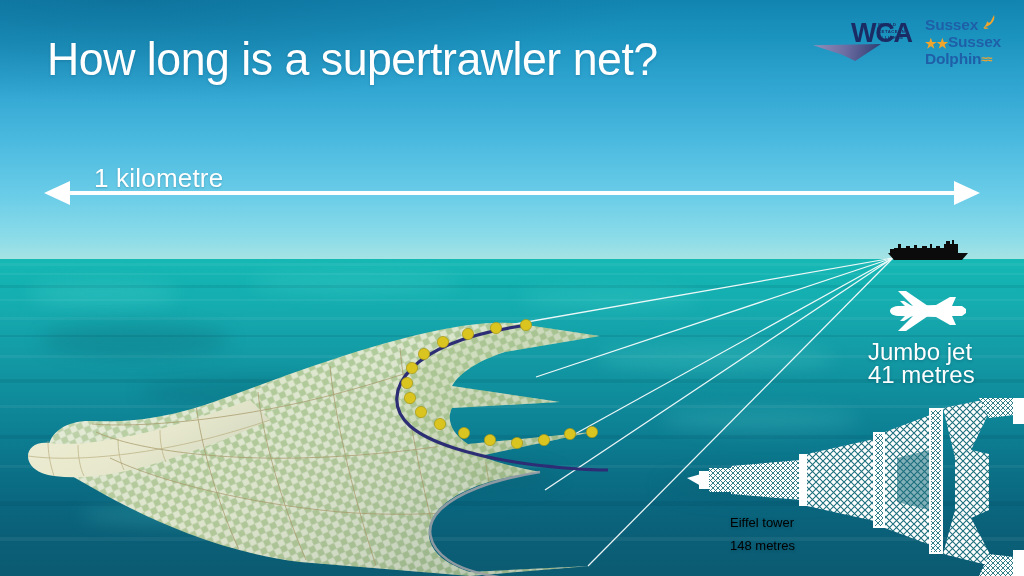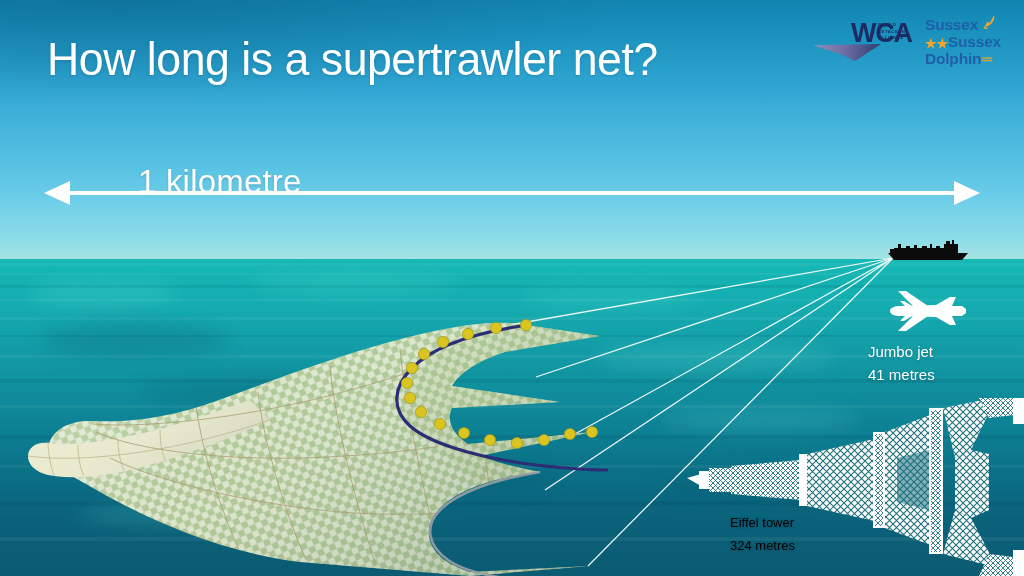--- a/index.html
+++ b/index.html
@@ -75,24 +75,23 @@
   .arrowhead {
     position:absolute; top:-10px; width:0; height:0;
     border-top:12px solid transparent;
     border-bottom:12px solid transparent;
   }
   .arrowhead.left  { left:0;   border-right:26px solid #ffffff; }
   .arrowhead.right { right:0;  border-left:26px solid #ffffff; }
 
   .ruler-label {
     position:absolute; left:94px; top:163px;
-    color:#ffffff; font-size:33px; letter-spacing:.2px;
+    color:#ffffff; font-size:26px; letter-spacing:.2px;
     text-shadow:0 1px 2px rgba(0,50,70,.25);
     white-space:nowrap;
-    margin-left:44px;
   }
 
   
   .title {
     position:absolute; left:47px; top:33px;
     color:#ffffff;
     font-size:47px;
     line-height:1.12;
     font-weight:400;
     letter-spacing:-.5px;
@@ -152,21 +151,21 @@
   
   .warps { position:absolute; left:0; top:0; width:1024px; height:576px; }
 
   
   .net { position:absolute; left:0; top:0; width:1024px; height:576px; }
 
   
   .jet { position:absolute; left:884px; top:287px; width:84px; height:48px; }
   .jet-label {
     position:absolute; left:868px; top:340px;
-    color:#ffffff; font-size:15px; line-height:23px;
+    color:#ffffff; font-size:24px; line-height:23px;
     text-shadow:0 1px 3px rgba(0,50,70,.35);
     white-space:nowrap;
   }
 
   
   .eiffel { position:absolute; left:683px; top:398px; width:348px; height:178px; }
   .eiffel-label {
     position:absolute; left:730px; top:511px;
     color:#000000; font-size:13px; line-height:23px;
     text-shadow:0 1px 3px rgba(0,50,70,.4);
@@ -458,21 +457,21 @@
       <path d="M272 60 L288 52 L306 56 L306 112 L288 120 L272 112 Z" fill="url(#lattice)"></path>
 
       <path d="M296 0 L330 0 L340 16 L306 20 Z" fill="url(#lattice2)"></path>
       <path d="M296 178 L330 178 L340 160 L306 156 Z" fill="url(#lattice2)"></path>
       <rect x="330" y="0" width="16" height="26" fill="#ffffff"></rect>
       <rect x="330" y="152" width="16" height="26" fill="#ffffff"></rect>
     </g>
   </svg>
   <div class="eiffel-label">
     <div>Eiffel tower</div>
-    <div>324 metres</div>
+    <div>148 metres</div>
   </div>
 
   <div class="ruler-label">1 kilometre</div>
   <div class="ruler">
     <div class="arrowhead left"></div>
     <div class="ruler-line"></div>
     <div class="arrowhead right"></div>
   </div>
 
   <div class="title">How long is a supertrawler net?</div>

